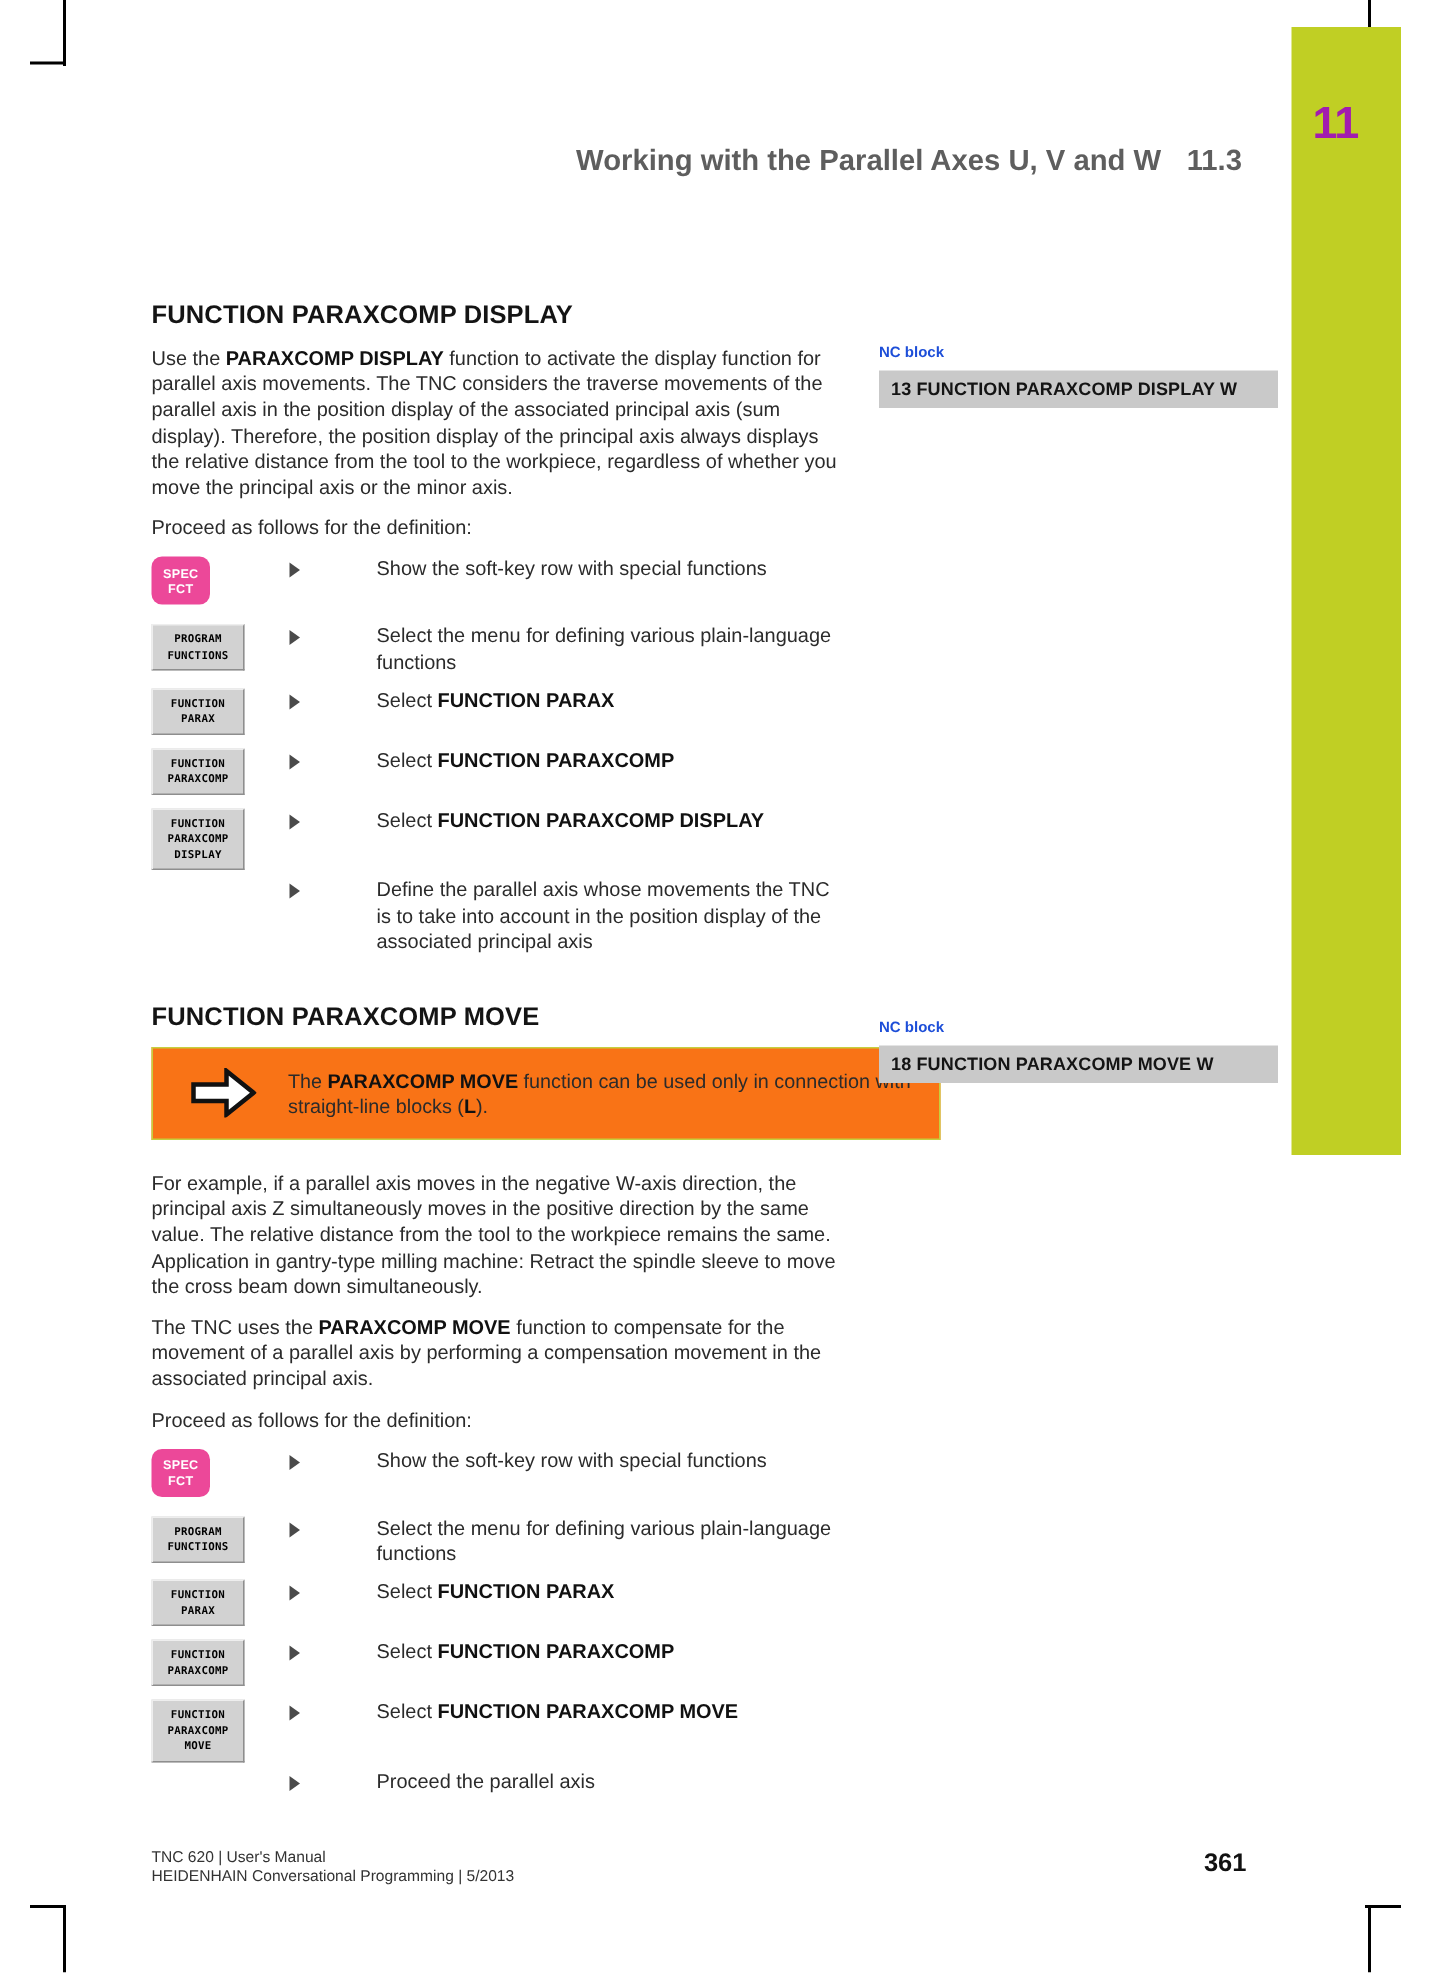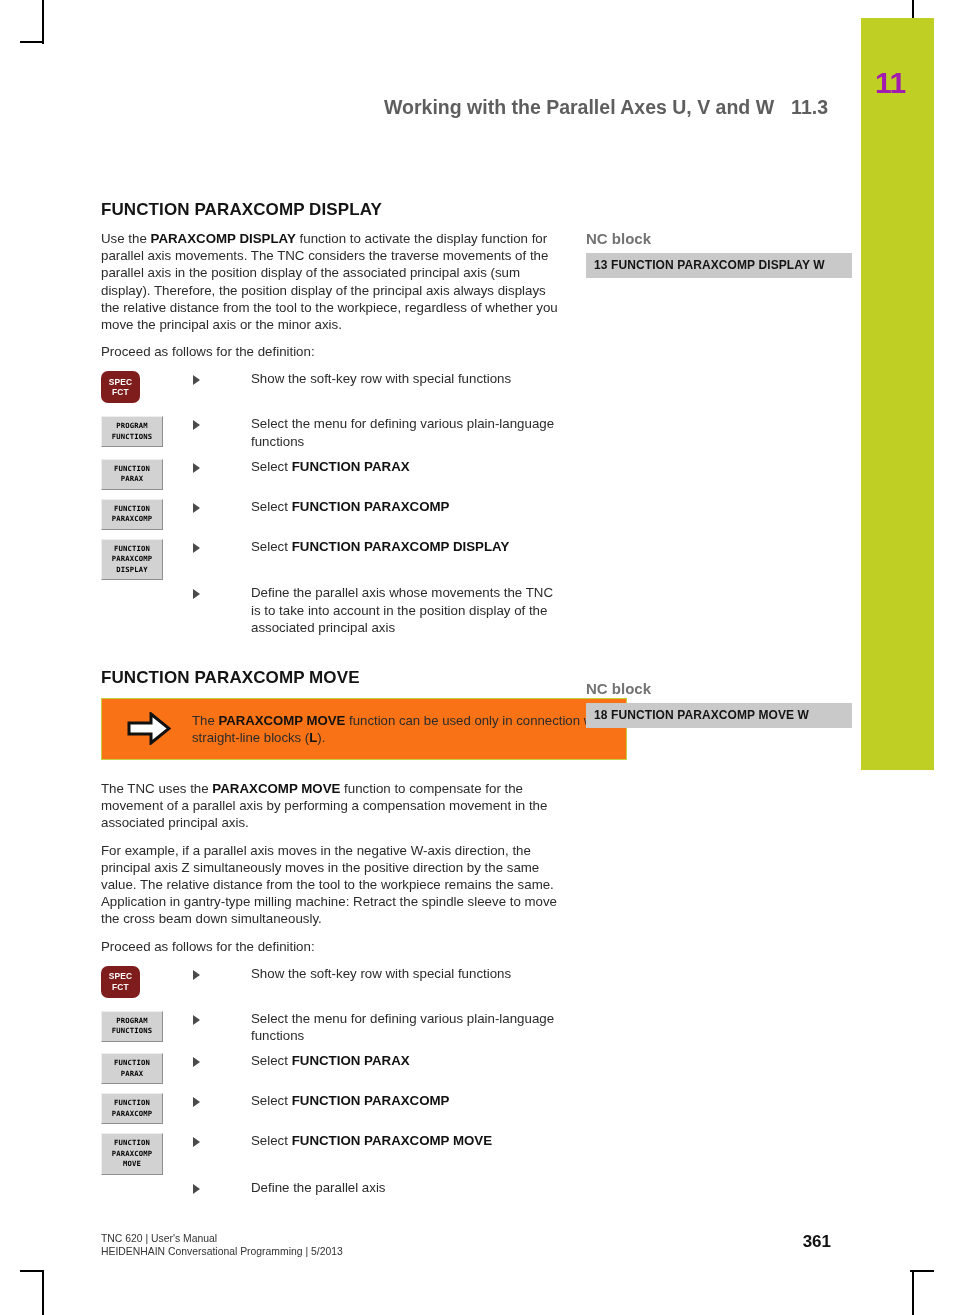--- a/index.html
+++ b/index.html
@@ -98,23 +98,23 @@
     margin: 0 0 10px 0;
     font-size: 13.3px;
     line-height: 17.2px;
     color: #2b2b2b;
   }
   p.body b { font-weight: bold; color: #111; }
   p.tight { margin-bottom: 9px; }
 
   
   .nc-label {
-    font-size: 15px;
-    font-weight: bold;
-    color: #737373;
+    font-size: 10px;
+    font-weight: bold;
+    color: #1d4ed8;
     margin: 0 0 6px 0;
   }
   .nc-block {
     background: #c9c9c9;
     font-size: 12px;
     font-weight: bold;
     color: #141414;
     padding: 5px 8px 6px 8px;
     letter-spacing: 0.1px;
     white-space: nowrap;
@@ -182,21 +182,21 @@
     font-size: 13.3px;
     line-height: 17.2px;
     color: #2b2b2b;
   }
   .bullet-text b { font-weight: bold; color: #111; }
 
   
   .key-hard {
     width: 39px;
     height: 32px;
-    background: #7f1d1d;
+    background: #ec4899;
     border-radius: 7px;
     color: #ffffff;
     font-family: "Liberation Sans", sans-serif;
     font-size: 8.4px;
     font-weight: bold;
     display: flex;
     flex-direction: column;
     align-items: center;
     justify-content: center;
     line-height: 10.5px;
@@ -349,23 +349,23 @@
 
   <div class="note-box">
     <div class="note-icon">
       <svg width="44" height="33" viewBox="0 0 44 33">
         <polygon points="2,11 24,11 24,2 42,16.5 24,31 24,22 2,22" fill="#ffffff" stroke="#111111" stroke-width="3" stroke-linejoin="miter"></polygon>
       </svg>
     </div>
     <div class="note-text"><span>The </span><b>PARAXCOMP MOVE</b><span> function can be used only in connection with straight-line blocks (</span><b>L</b><span>).</span></div>
   </div>
 
+  <p class="body">For example, if a parallel axis moves in the negative W-axis direction, the principal axis Z simultaneously moves in the positive direction by the same value. The relative distance from the tool to the workpiece remains the same. Application in gantry-type milling machine: Retract the spindle sleeve to move the cross beam down simultaneously.</p>
+
   <p class="body"><span>The TNC uses the </span><b>PARAXCOMP MOVE</b><span> function to compensate for the movement of a parallel axis by performing a compensation movement in the associated principal axis.</span></p>
-
-  <p class="body">For example, if a parallel axis moves in the negative W-axis direction, the principal axis Z simultaneously moves in the positive direction by the same value. The relative distance from the tool to the workpiece remains the same. Application in gantry-type milling machine: Retract the spindle sleeve to move the cross beam down simultaneously.</p>
 
   <p class="body tight">Proceed as follows for the definition:</p>
 
   <div class="proc">
 
     <div class="proc-row" style="margin-bottom:11px;">
       <div class="keycell">
         <div class="key-hard">
           <span>SPEC</span>
           <span>FCT</span>
@@ -427,21 +427,21 @@
       <div class="bullet-cell">
         <div class="tri"></div>
         <div class="bullet-text"><span>Select </span><b>FUNCTION PARAXCOMP MOVE</b></div>
       </div>
     </div>
 
     <div class="proc-row">
       <div class="keycell"></div>
       <div class="bullet-cell">
         <div class="tri"></div>
-        <div class="bullet-text">Define the parallel axis</div>
+        <div class="bullet-text">Proceed the parallel axis</div>
       </div>
     </div>
   </div>
 </div>
 
 <div class="col-right">
   <div class="nc-label">NC block</div>
   <div class="nc-block">13 FUNCTION PARAXCOMP DISPLAY W</div>
 </div>
 

